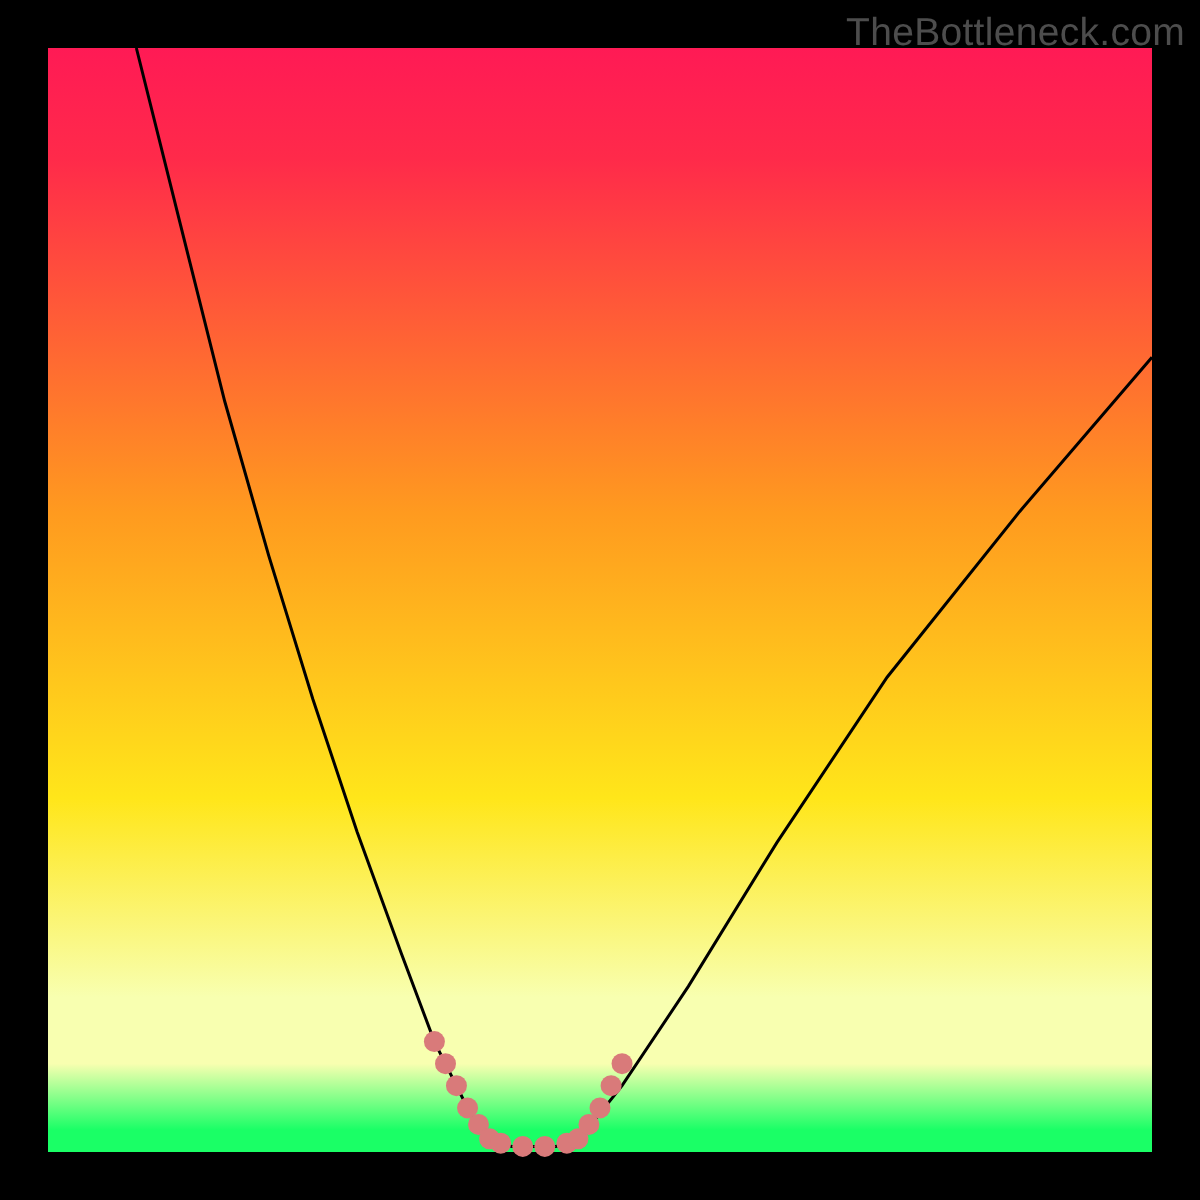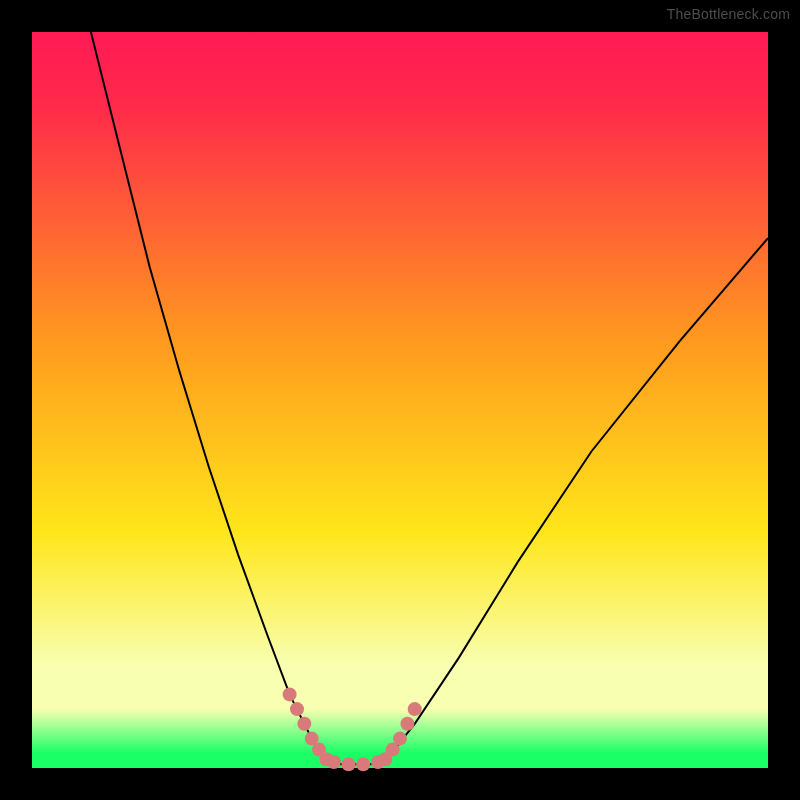--- a/index.html
+++ b/index.html
@@ -36,21 +36,21 @@
       var(--c-pale) 92%,
       var(--c-green) 98%,
       var(--c-green) 100%
     );
   }
   .watermark {
     position: absolute;
     top: 6px;
     right: 10px;
     color: #4d4d4d;
-    font-size: 14px;
+    font-size: 26px;
     font-weight: 400;
     letter-spacing: 0.2px;
     user-select: none;
   }
   svg.curves {
     position: absolute;
     left: 0;
     top: 0;
     width: 736px;
     height: 736px;

